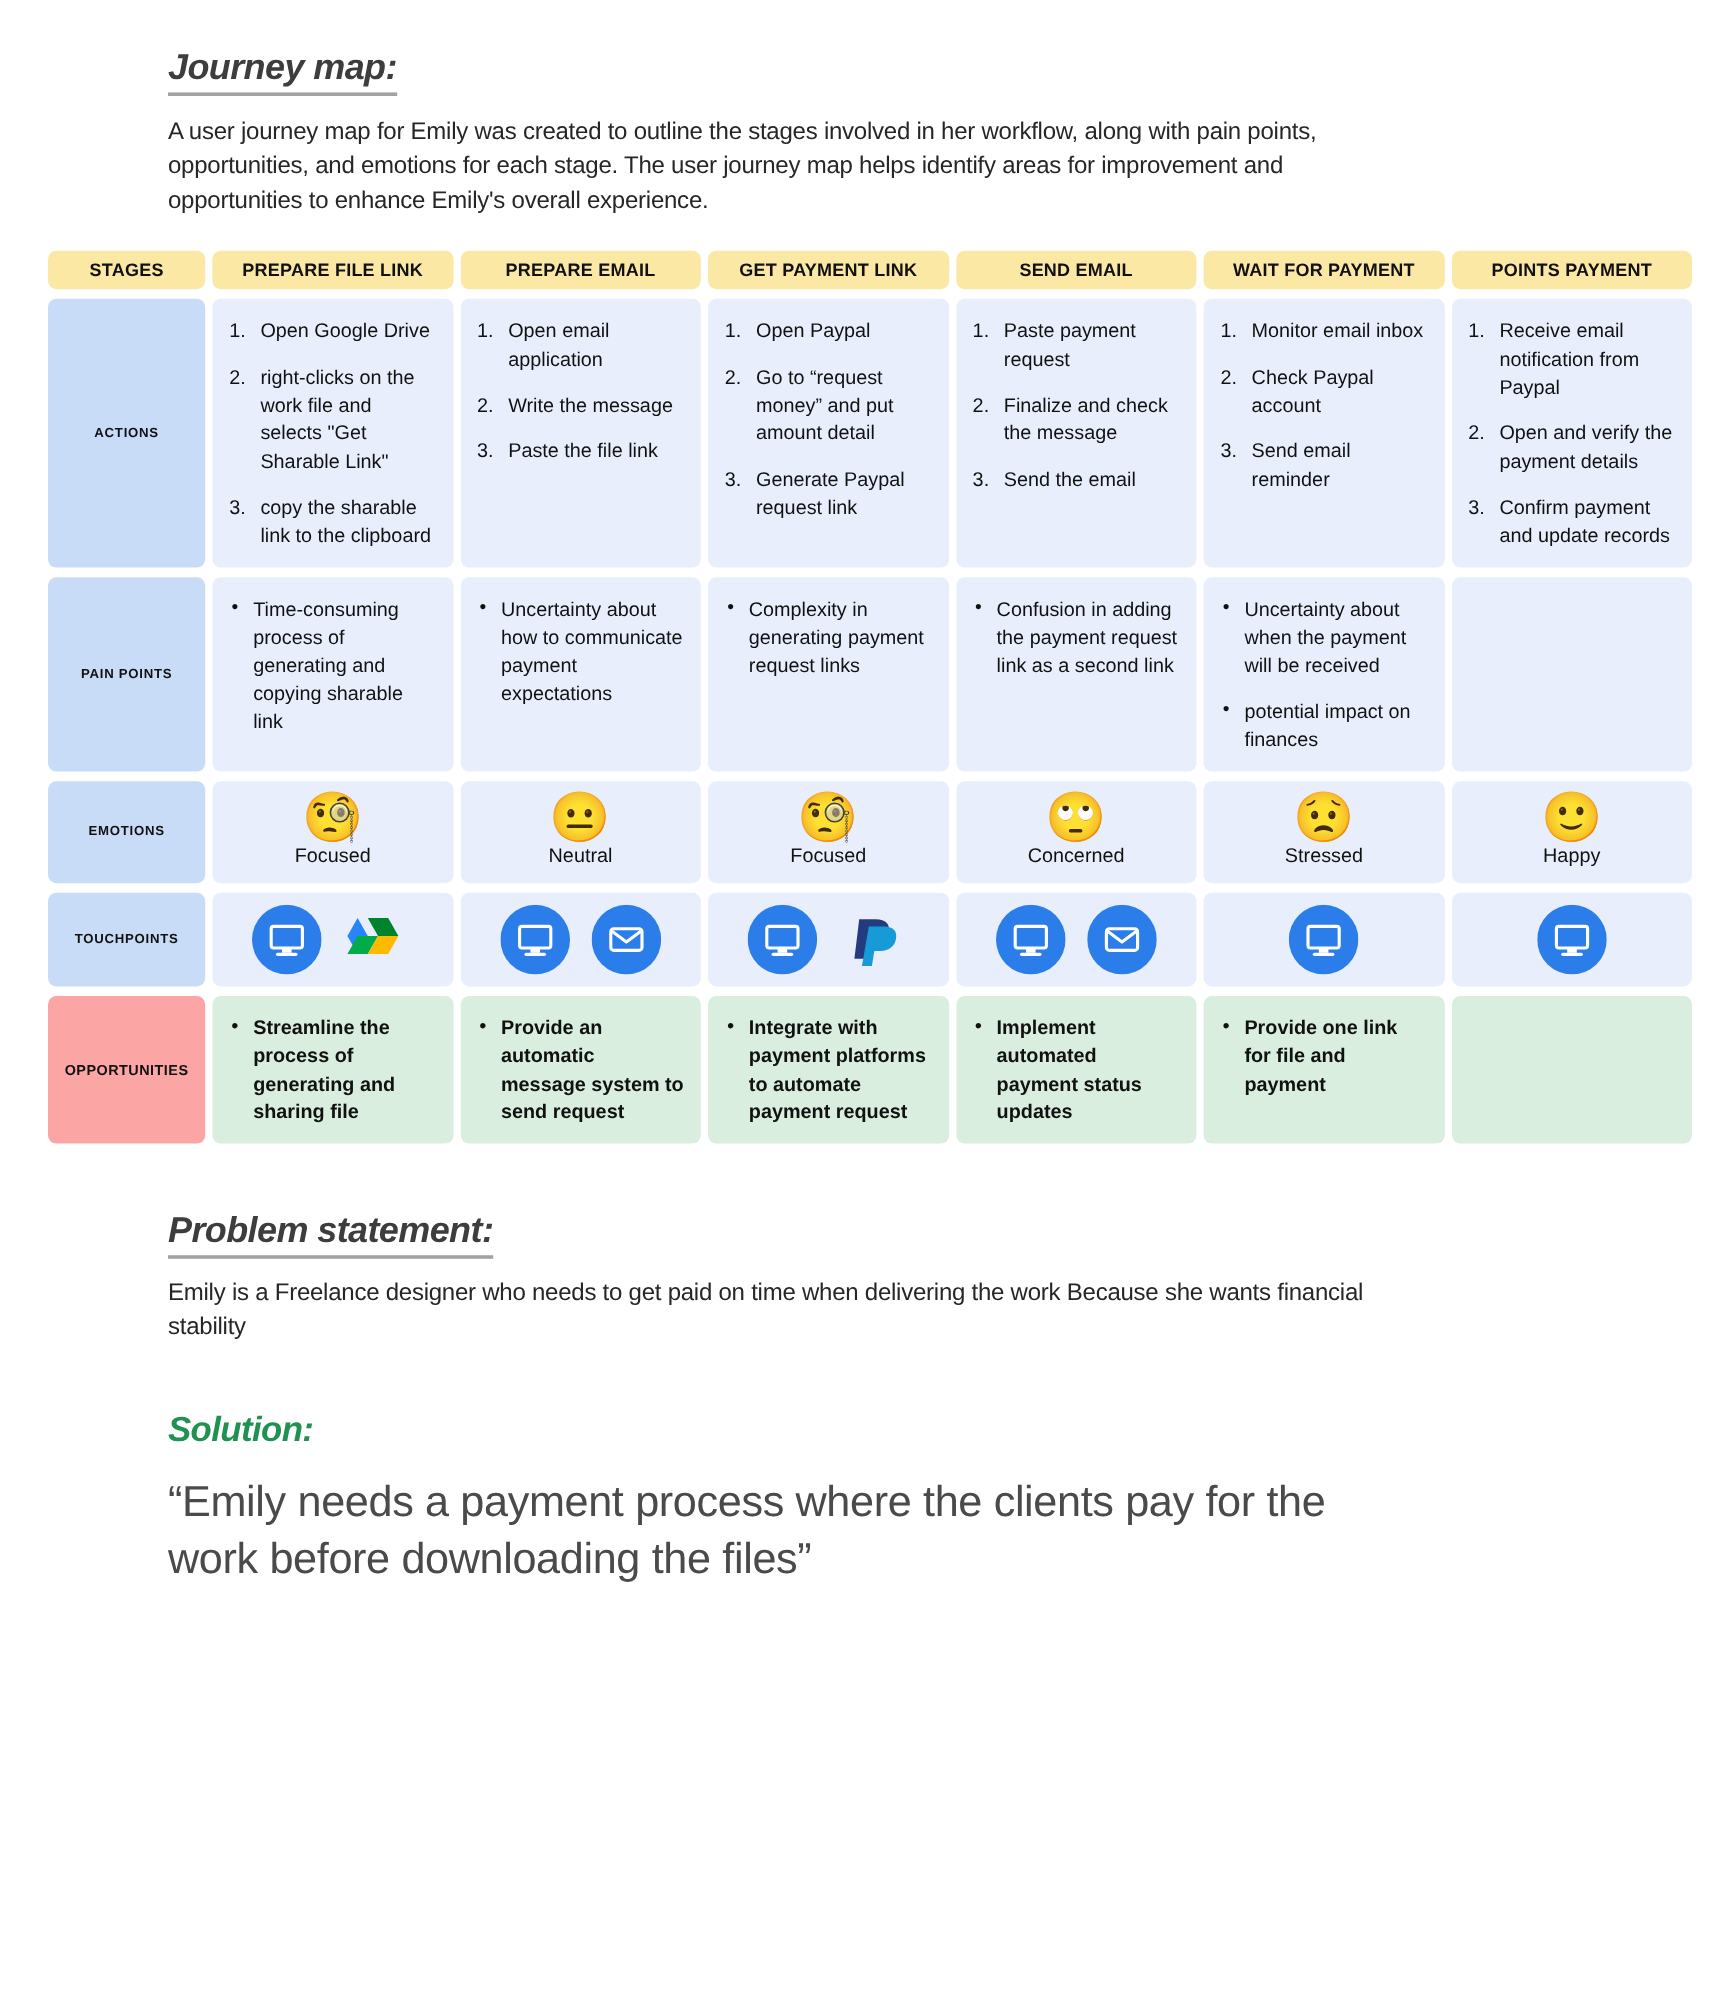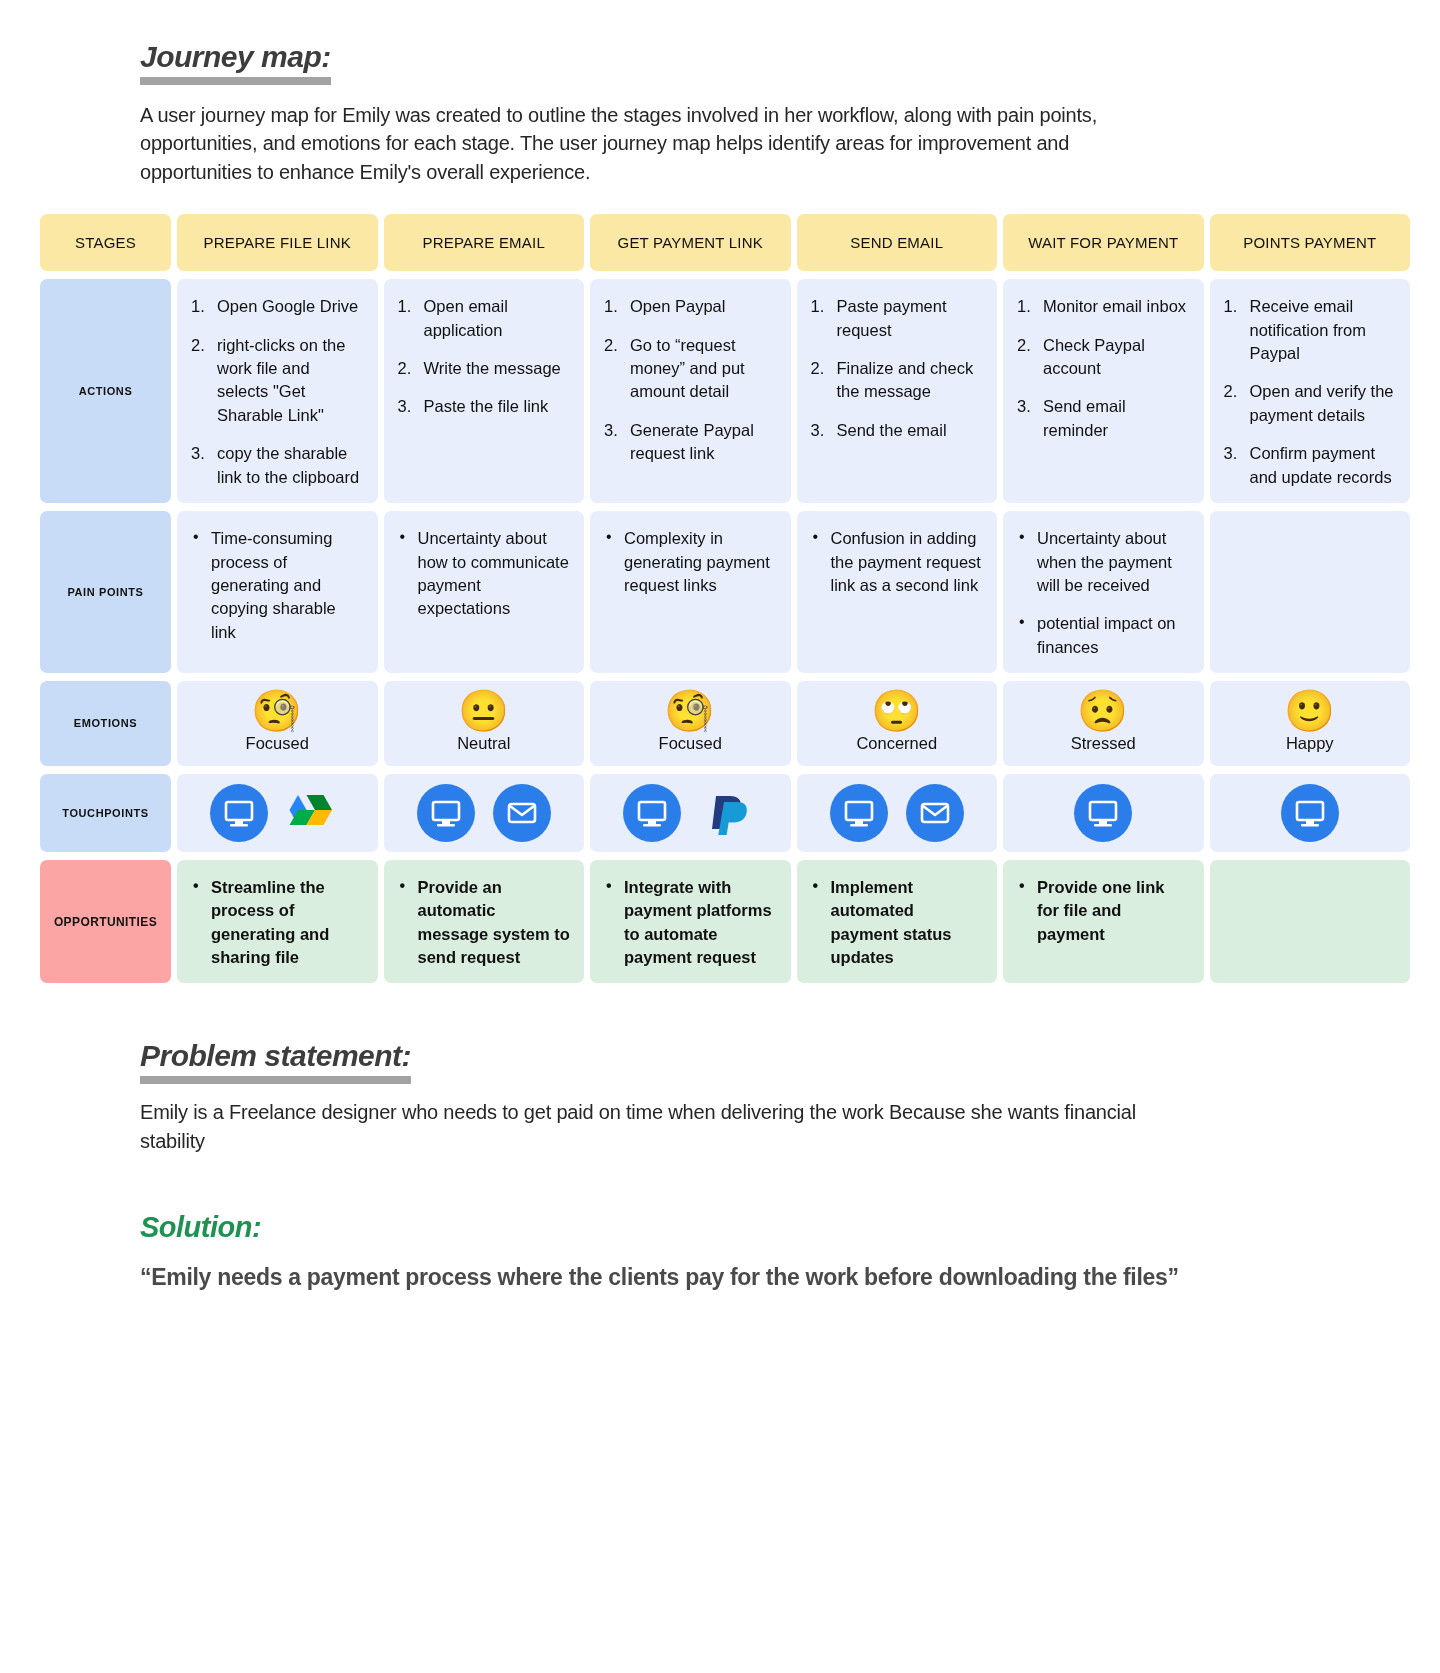--- a/index.html
+++ b/index.html
@@ -18,21 +18,21 @@
   
   .intro { padding-left: 120px; padding-top: 40px; }
 
   .section-title {
     font-family: "Liberation Sans", sans-serif;
     font-style: italic;
     font-weight: bold;
     font-size: 30px;
     color: #3d3d3d;
     display: inline-block;
-    border-bottom: 8px solid #a3a3a3;
+    border-bottom: 3px solid #a3a3a3;
     padding-bottom: 3px;
     letter-spacing: -0.5px;
   }
 
   .intro-body {
     margin-top: 16px;
     font-size: 20px;
     line-height: 1.42;
     color: #262626;
     max-width: 1030px;
@@ -45,26 +45,26 @@
     display: grid;
     grid-template-columns: 131px repeat(6, 1fr);
     column-gap: 6px;
     row-gap: 8px;
     padding: 0 10px 0 20px;
   }
 
   .hdr {
     background: #fae8a4;
     border-radius: 7px;
-    height: 57px;
+    height: 32px;
     display: flex;
     align-items: center;
     justify-content: center;
     font-size: 15px;
-    font-weight: normal;
+    font-weight: bold;
     color: #111;
     letter-spacing: 0.2px;
     text-align: center;
   }
 
   .rowlabel {
     background: #c9dcf7;
     border-radius: 7px;
     display: flex;
     align-items: center;
@@ -156,22 +156,22 @@
     font-family: "Liberation Sans", sans-serif;
     font-style: italic;
     font-weight: bold;
     font-size: 29px;
     color: #1f9150;
     display: inline-block;
     letter-spacing: -0.5px;
   }
   .solution-body {
     margin-top: 18px;
-    font-size: 23px;
-    font-weight: bold;
+    font-size: 36px;
+    font-weight: normal;
     line-height: 1.33;
     color: #4a4a4a;
     max-width: 1040px;
     letter-spacing: -0.3px;
   }
 </style>
 </head>
 <body>
 
 <div class="page">

